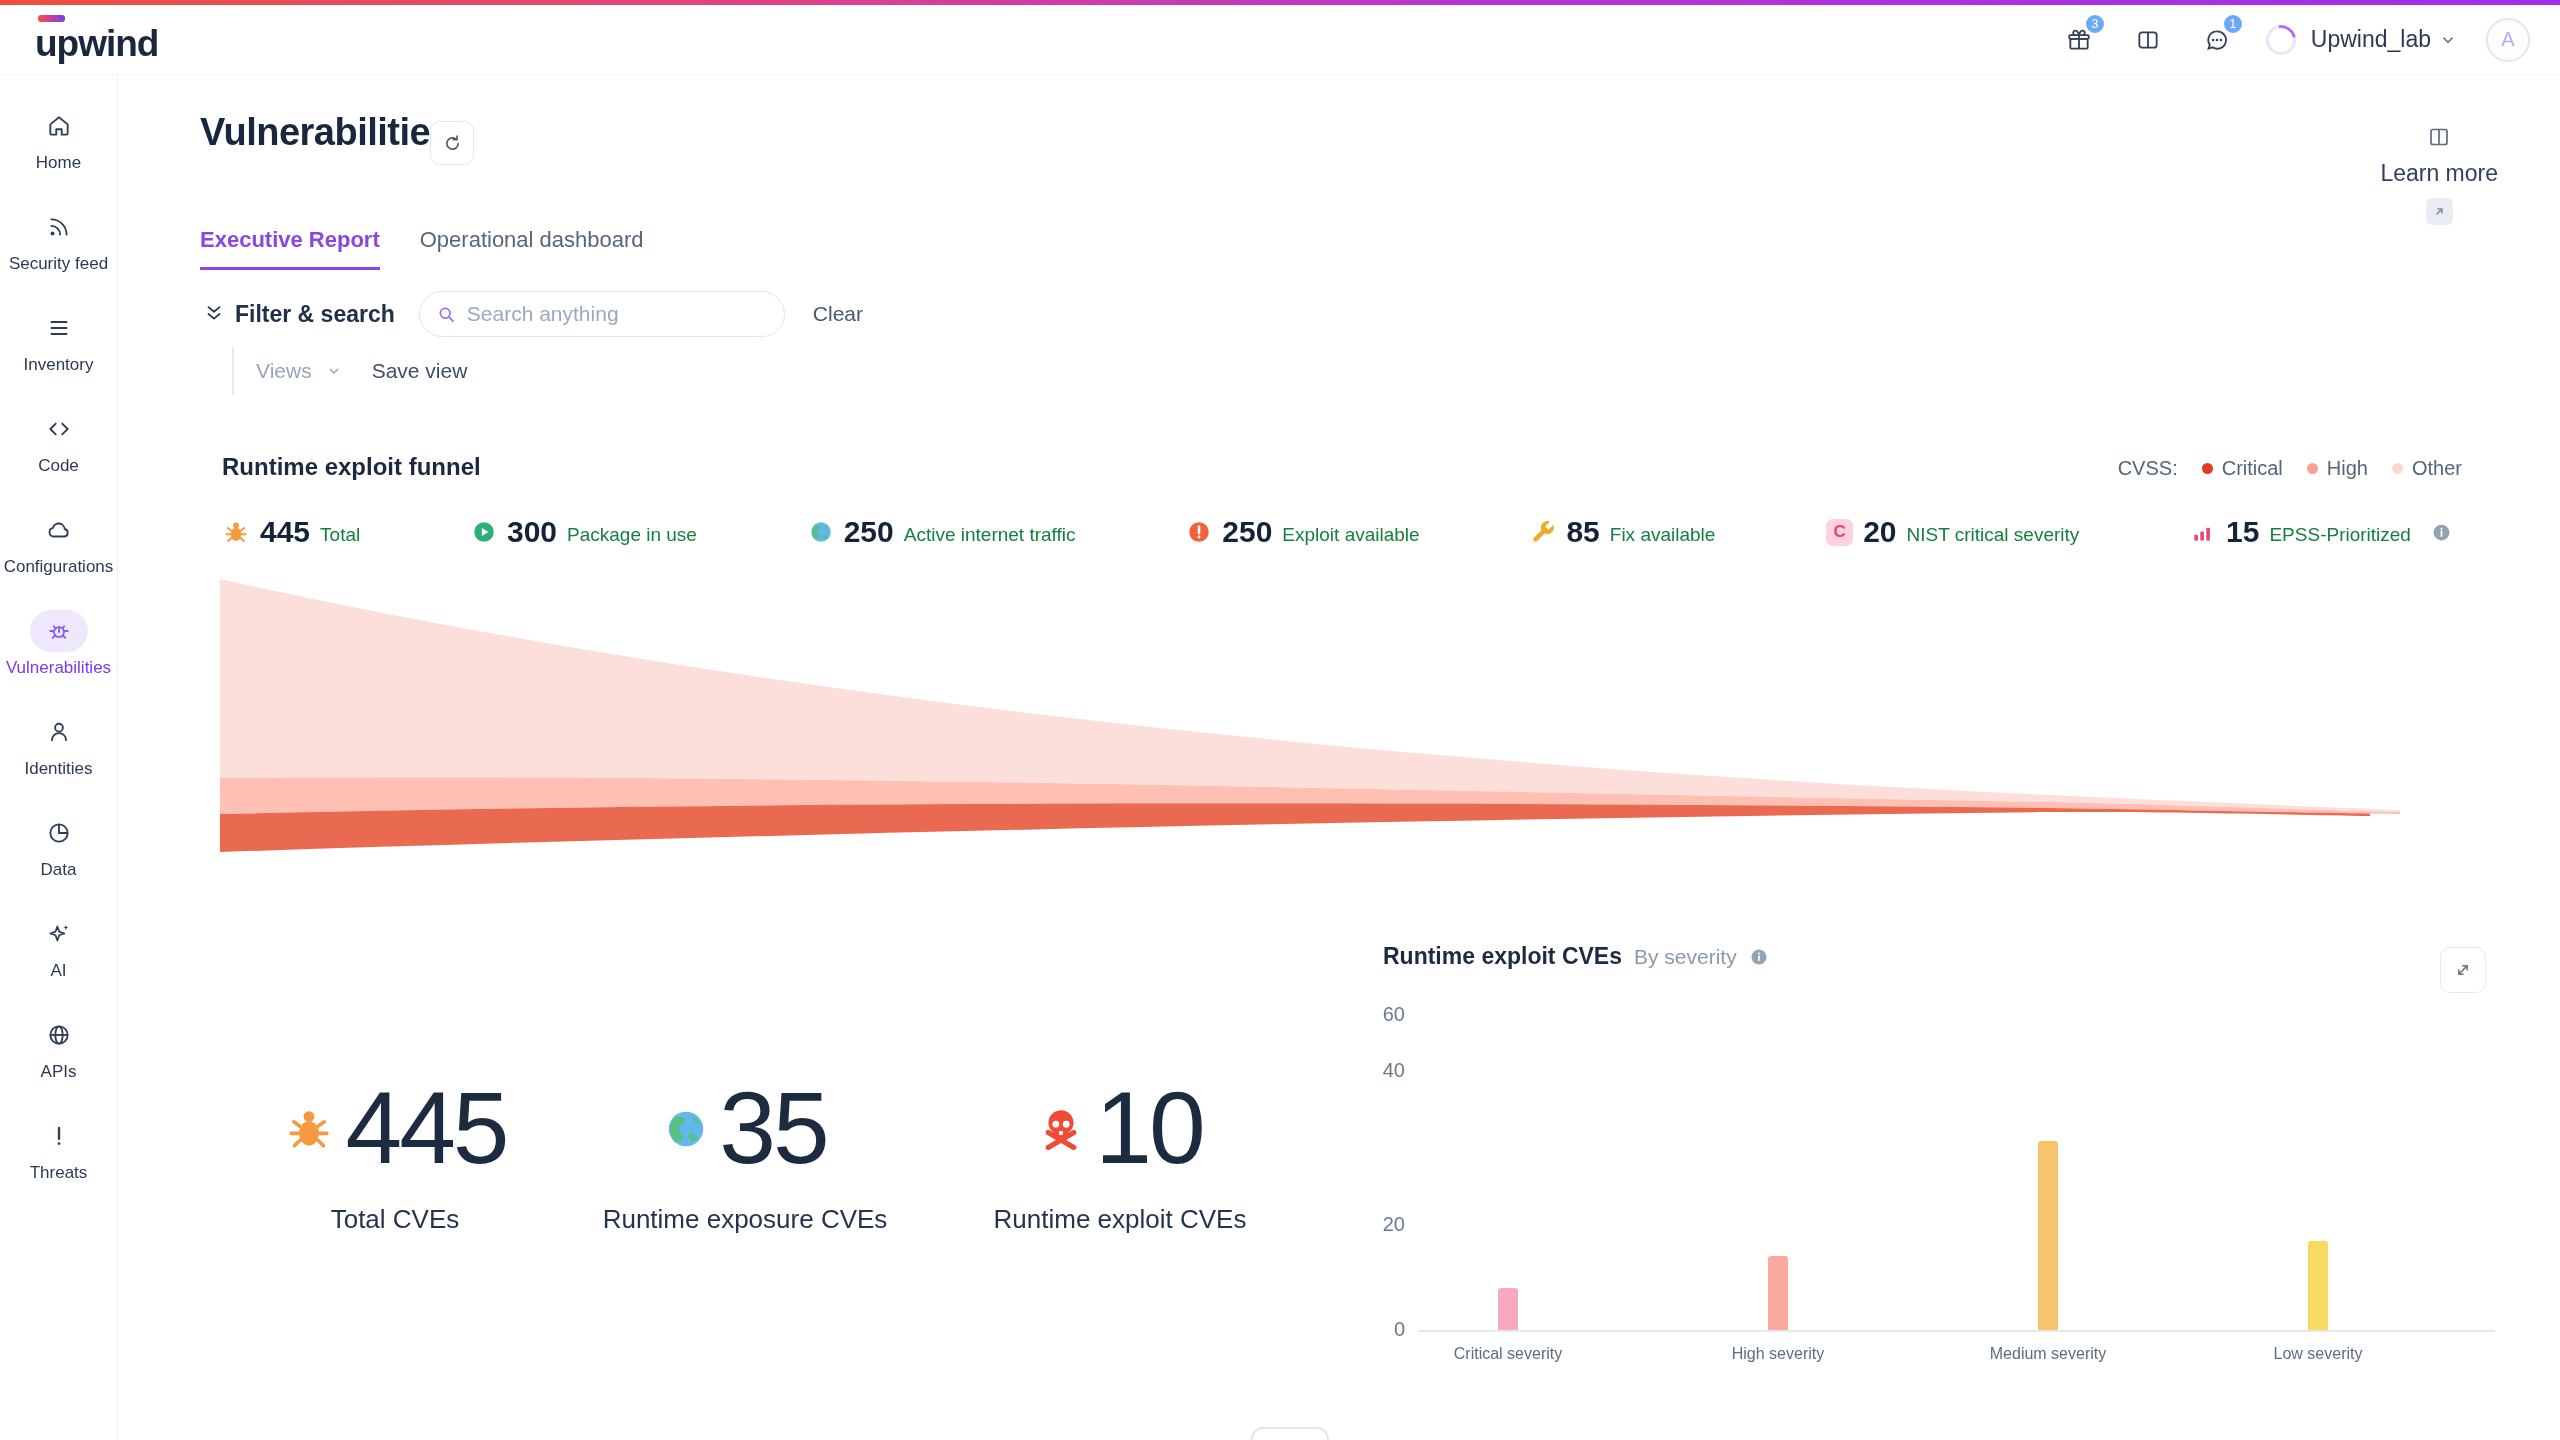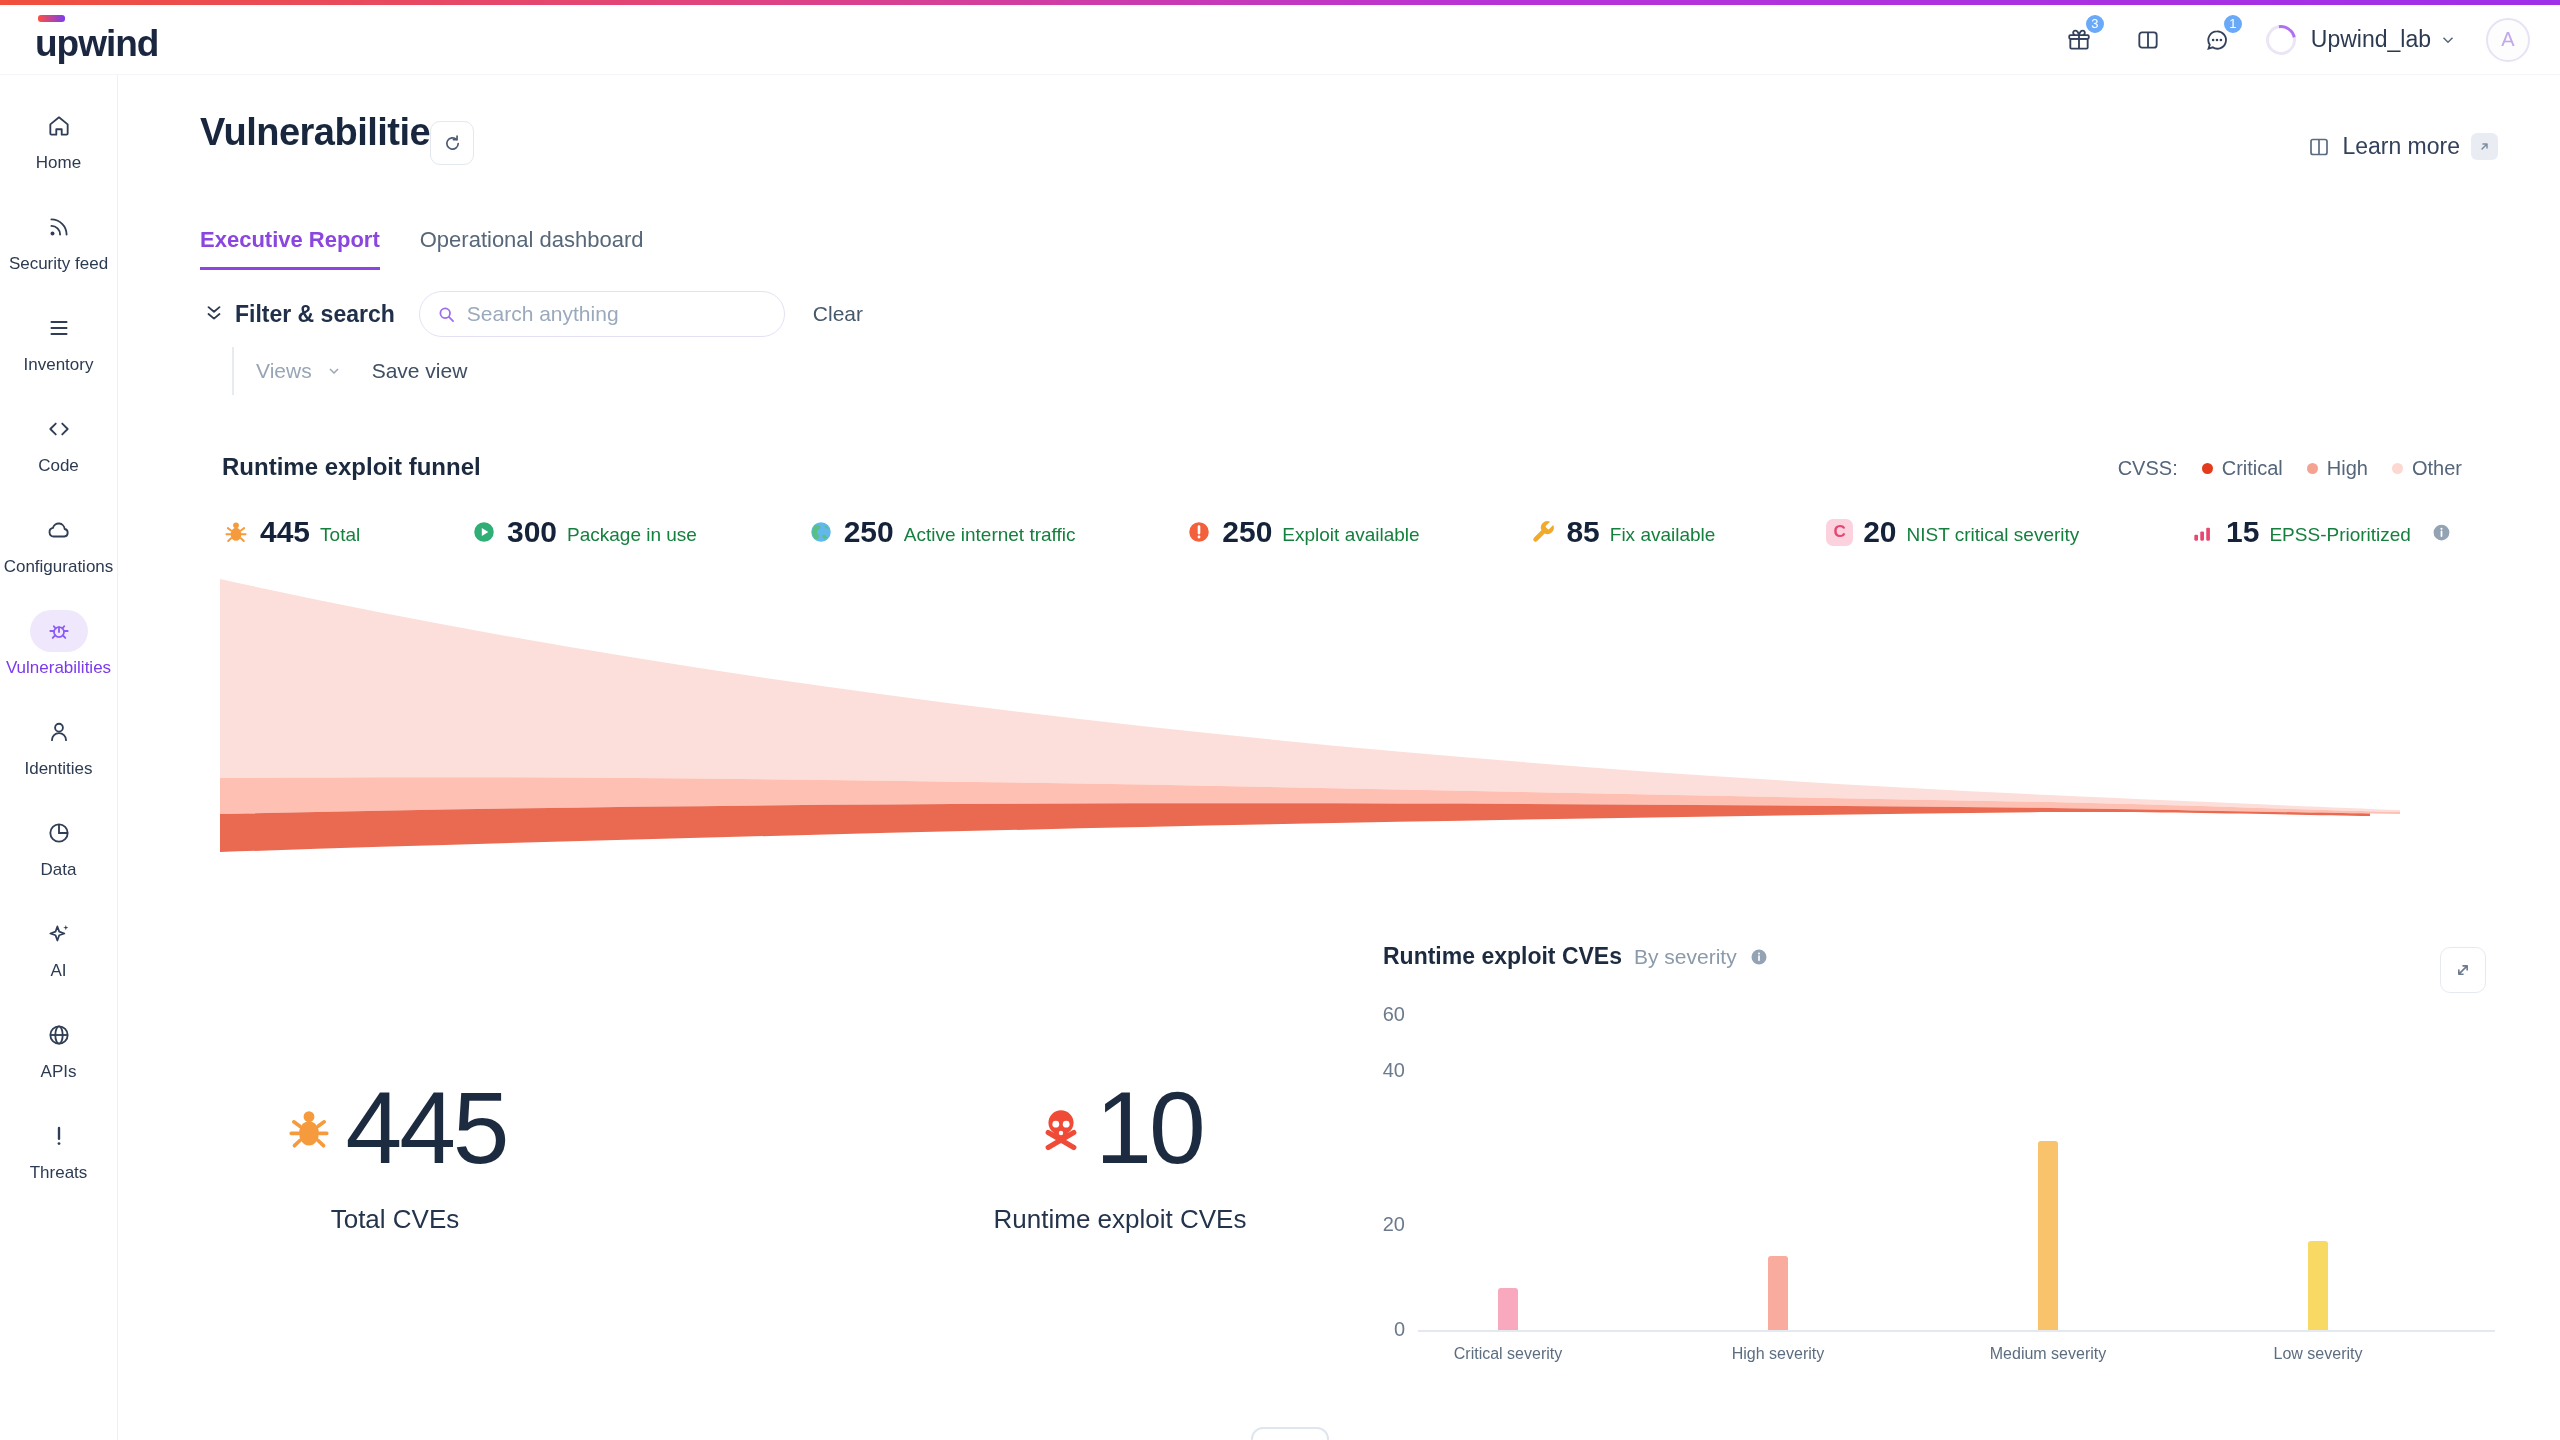--- a/index.html
+++ b/index.html
@@ -41,21 +41,21 @@
   .content { position:absolute; left:118px; top:75px; width:2442px; height:1365px; background:#fff; }
 
   .page-title { position:absolute; left:82px; top:36px; font-size:38px; font-weight:700; color:#19273e; letter-spacing:-0.5px; }
   .refresh-btn { position:absolute; left:312px; top:46px; width:44px; height:44px; border-radius:10px;
     border:1.5px solid #e3e8ee; background:#fff; display:flex; align-items:center; justify-content:center; cursor:pointer; }
 
   .main-tabs { position:absolute; left:828px; top:42px; height:52px; display:flex; align-items:center; gap:40px; }
   .mtab { font-size:23px; color:#5a6a7e; cursor:pointer; white-space:nowrap; }
   .mtab.active { background:#f7f0fd; color:#6d2fa6; font-weight:500; border-radius:26px; padding:13px 28px; }
 
-  .learn-more { position:absolute; top:58px; right:62px; display:flex; align-items:center; gap:11px; cursor:pointer; }
+  .learn-more { position:absolute; top:50px; right:62px; display:flex; align-items:center; gap:11px; cursor:pointer;flex-direction:column; }
   .learn-more span { font-size:23px; color:#33415a; }
   .ext-box { width:27px; height:27px; border-radius:6px; background:#e9edf3; display:flex; align-items:center; justify-content:center; }
 
   .sub-tabs { position:absolute; left:82px; top:152px; display:flex; gap:40px; }
   .stab { font-size:22px; color:#57677a; padding-bottom:14px; cursor:pointer; }
   .stab.active { color:#8b46e0; font-weight:600; border-bottom:3px solid #8b46e0; }
 
   
   .filter-row { position:absolute; left:85px; top:216px; display:flex; align-items:center; }
   .filter-label { font-size:23px; font-weight:600; color:#20304a; margin-left:10px; }
@@ -473,20 +473,34 @@
             </g>
             <g stroke="#f59b3d" stroke-width="1.7" stroke-linecap="round" fill="none">
               <path d="M7.8 10.7 5 8.7M7.2 14H3.8M7.8 17.3 5.3 19.7M16.2 10.7l2.8-2M16.8 14h3.4M16.2 17.3l2.5 2.4"></path>
             </g>
           </svg>
         </span>
       <span class="big-num">445</span>
     </div>
     <div class="big-lbl">Total CVEs</div>
   </div>
+  <div class="big-stat b1">
+    <div class="big-top">
+      <span>
+          <svg width="46" height="46" viewBox="0 0 24 24">
+            <circle cx="12" cy="12" r="9" fill="#62b8ea"></circle>
+            <path d="M7 5.2c2 1 4.6.3 4.6 2.3S8.2 10 8.2 12s2 2 2 4-1.8 3-3.8 2.5A9 9 0 0 1 7 5.2z" fill="#58c083"></path>
+            <path d="M15.8 5.8c-1 1.5.5 3 2.5 3 .8 0 1.7 1 2 2a9 9 0 0 0-4.5-5z" fill="#58c083"></path>
+            <path d="M15 14.2c-1.5 0-2.4 1.5-1.4 3s3.4 1.4 4.4-.1z" fill="#58c083"></path>
+          </svg>
+        </span>
+      <span class="big-num">35</span>
+    </div>
+    <div class="big-lbl">Runtime exposure CVEs</div>
+  </div>
   <div class="big-stat b2">
     <div class="big-top">
       <span>
           <svg width="48" height="48" viewBox="0 0 24 24">
             <path d="M5.6 21.2 18.4 13.8M18.4 21.2 5.6 13.8" stroke="#f04b37" stroke-width="2.6" stroke-linecap="round" fill="none"></path>
             <path d="M12 2.6a6.3 6.3 0 0 0-6.3 6.3c0 2.2 1.1 3.8 2.6 4.9l.4 2.4h6.6l.4-2.4c1.5-1.1 2.6-2.7 2.6-4.9A6.3 6.3 0 0 0 12 2.6z" fill="#f04b37"></path>
             <circle cx="9.4" cy="9.6" r="1.7" fill="#fff"></circle>
             <circle cx="14.6" cy="9.6" r="1.7" fill="#fff"></circle>
             <rect x="10.9" y="12.9" width="2.2" height="2.2" rx="1.1" fill="#fff"></rect>
           </svg>

